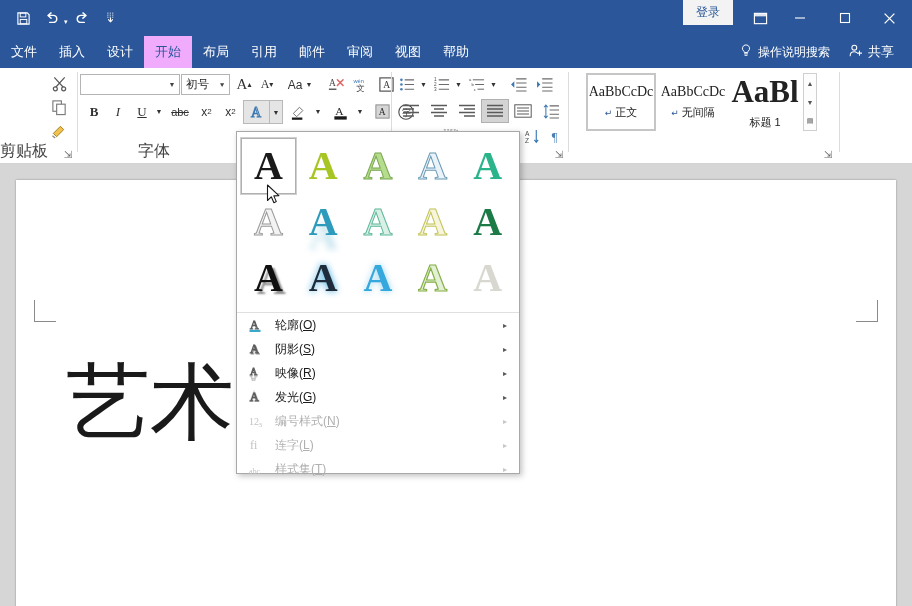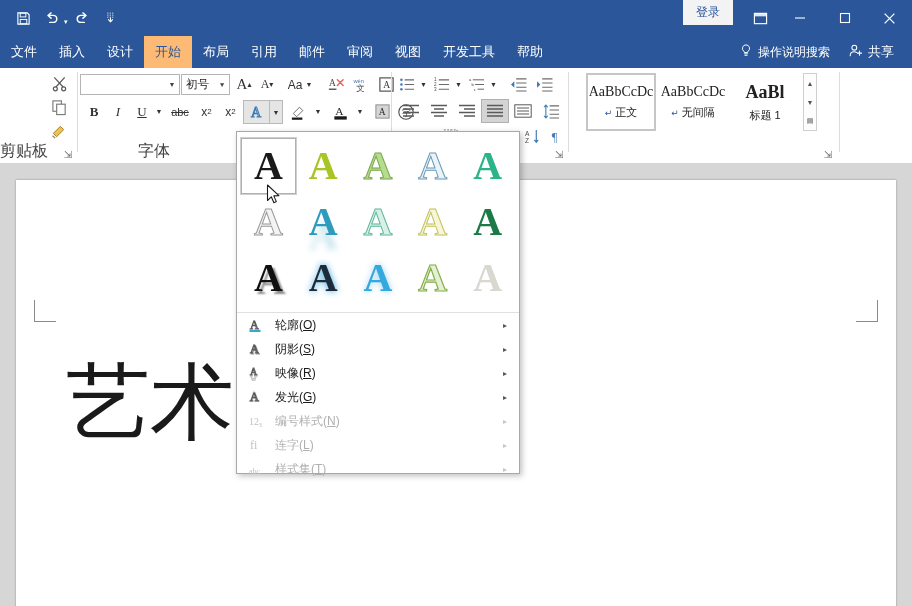--- a/index.html
+++ b/index.html
@@ -48,21 +48,21 @@
 
   
   .tabstrip {
     position: absolute; left: 0; top: 36px; width: 912px; height: 32px;
     background: #2b579a; display: flex; align-items: center;
   }
   .tab {
     font-size: 13px; color: #ffffff; padding: 0 11px; height: 30px;
     display: flex; align-items: center; cursor: pointer; white-space: nowrap;
   }
-  .tab.active { background: #fdba74; color: #2b579a; height: 32px; }
+  .tab.active { background: #f0abfc; color: #2b579a; height: 32px; }
   .tabstrip-right { margin-left: auto; display: flex; align-items: center; height: 32px; padding-right: 8px; }
   .tellme {
     display: flex; align-items: center; gap: 5px; color: #ffffff; font-size: 12px;
     cursor: pointer; padding: 0 8px; height: 30px;
   }
   .share {
     display: flex; align-items: center; gap: 4px; color: #ffffff; font-size: 13px;
     cursor: pointer; padding: 0 10px; height: 30px;
   }
 
@@ -115,21 +115,21 @@
   }
 
   
   .stylebox {
     position: absolute; width: 70px; height: 58px; border: 1px solid transparent;
     background: #fff; cursor: pointer; top: 5px;
     display: flex; flex-direction: column; align-items: center; justify-content: center;
   }
   .stylebox.selected { border: 2px solid #c6c6c6; background: #fff; }
   .style-prev { font-size: 14px; color: #222; font-family: "Liberation Serif", serif; white-space: nowrap; overflow: hidden; }
-  .style-prev.big { font-size: 18px; font-weight: bold; }
+  .style-prev.big { font-size: 31px; font-weight: bold; }
   .style-name { font-size: 11px; color: #222; margin-top: 5px; }
   .style-name .pilcrow { font-size: 9px; color: #2b579a; }
   .style-scroll {
     position: absolute; top: 5px; width: 14px; height: 58px;
     border: 1px solid #cfcfcf; background: #fdfdfd;
     display: flex; flex-direction: column; justify-content: space-between; align-items: center;
   }
   .ss-part { width: 100%; height: 18px; display: flex; align-items: center; justify-content: center; font-size: 7px; color: #555; cursor: pointer; }
 
   .edit-btn {
@@ -262,21 +262,20 @@
   <div class="tabstrip">
     <div class="tab">文件</div>
     <div class="tab">插入</div>
     <div class="tab">设计</div>
     <div class="tab active">开始</div>
     <div class="tab">布局</div>
     <div class="tab">引用</div>
     <div class="tab">邮件</div>
     <div class="tab">审阅</div>
     <div class="tab">视图</div>
-    <div class="tab">开发工具</div>
     <div class="tab">帮助</div>
 
     <div class="tabstrip-right">
       <div class="tellme">
         <span>
           <svg width="14" height="15" viewBox="0 0 16 16">
               <path d="M8 1.6a4 4 0 0 1 2.6 7.1c-.5.5-.7 1-.7 1.6H6.1c0-.6-.2-1.1-.7-1.6A4 4 0 0 1 8 1.6z" fill="none" stroke="#fff" stroke-width="1.1"></path>
               <path d="M6.3 11.8h3.4M6.8 13.5h2.4" stroke="#fff" stroke-width="1.1" stroke-linecap="round"></path>
             </svg>
         </span>

